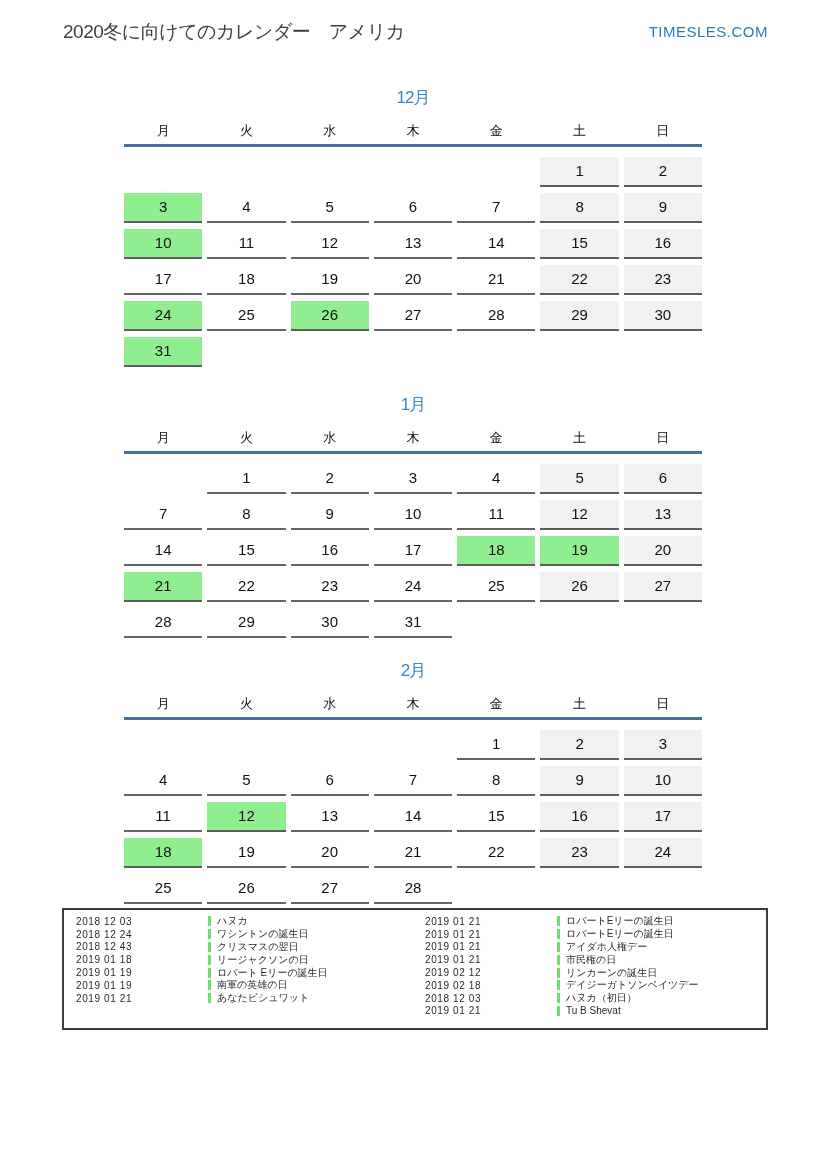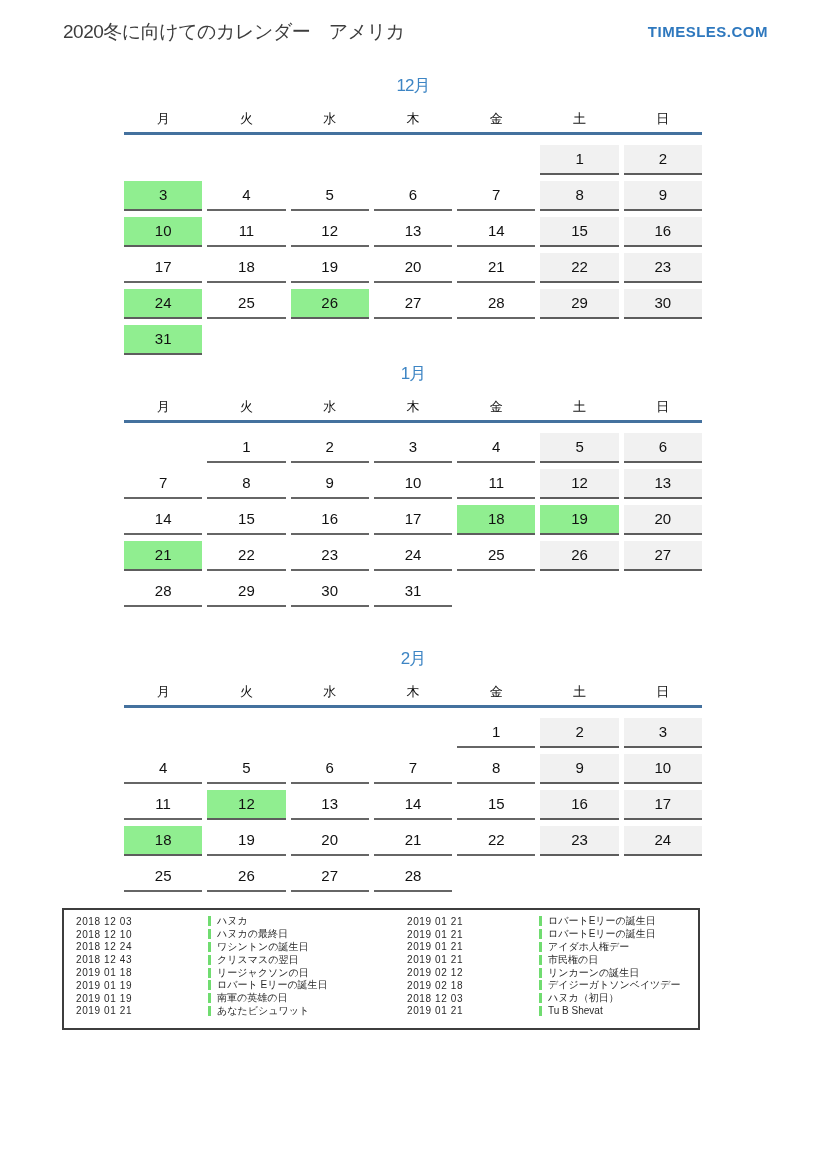--- a/index.html
+++ b/index.html
@@ -16,33 +16,33 @@
   .page { position: absolute; inset: 0; padding-left: 16px; }
 
   
   .header-title {
     position: absolute; left: 63px; top: 19px;
     margin: 0; font-size: 19px; font-weight: 500;
     color: #3d3d3d; letter-spacing: -0.5px;
   }
   .logo {
     position: absolute; top: 23px; right: 59px;
-    font-size: 15px; font-weight: 700;
+    font-size: 15px; font-weight: 400;
     color: var(--logo_blue); text-decoration: none;
     letter-spacing: 0.5px;
   }
 
   
   .month { position: absolute; left: 124px; width: 578px; }
   #month-dec { top: 76px; }
-  #month-jan { top: 364px; }
+  #month-jan { top: 383px; }
   #month-feb { top: 649px; }
 
   .month-title {
-    margin: 0 0 14px 0; text-align: center;
+    margin: 12px 0 14px 0; text-align: center;
     font-size: 17px; line-height: 20px; font-weight: 500;
     color: var(--accent_blue); letter-spacing: -1px;
   }
   .weekday-row {
     display: grid; grid-template-columns: repeat(7, 1fr);
     column-gap: 5px; font-size: 13px; line-height: 18px;
   }
   .weekday { text-align: center; color: #111111; }
   .rule {
     border: none; height: 0;
@@ -58,25 +58,26 @@
     font-size: 15px; color: #111111;
     border-bottom: 2px solid var(--cell_border_gray);
   }
   .cell.empty { border-bottom: none; background: transparent; }
   .cell.weekend { background: var(--weekend_gray); border-bottom-color: #5d5d5d; }
   .cell.holiday { background: var(--holiday_green); border-bottom-color: #5d5d5d; }
 
   
   .legend {
     position: absolute; left: 62px; top: 908px;
-    width: 638px; height: 122px;
+    width: 706px; height: 122px;
     border: 2px solid #3d3d3d;
     padding: 5px 0 0 12px;
     display: grid; grid-template-columns: 331px 1fr;
     align-content: start;
+    gap: 18px;
   }
   .legend-item {
     display: flex; align-items: center;
     height: 12.8px; font-size: 10px; color: #2a2a2a;
   }
   .legend-date { width: 132px; flex: none; letter-spacing: 0.6px; }
   .legend-tick {
     width: 3px; height: 10px; flex: none;
     background: var(--legend_tick_green); margin-right: 6px;
   }
@@ -251,25 +252,20 @@
   </section>
 
   <div class="legend">
     <div class="legend-col">
         <div class="legend-item">
           <span class="legend-date">2018 12 03</span>
           <span class="legend-tick"></span>
           <span class="legend-name">ハヌカ</span>
         </div>
         <div class="legend-item">
-          <span class="legend-date">2018 12 10</span>
-          <span class="legend-tick"></span>
-          <span class="legend-name">ハヌカの最終日</span>
-        </div>
-        <div class="legend-item">
           <span class="legend-date">2018 12 24</span>
           <span class="legend-tick"></span>
           <span class="legend-name">ワシントンの誕生日</span>
         </div>
         <div class="legend-item">
           <span class="legend-date">2018 12 43</span>
           <span class="legend-tick"></span>
           <span class="legend-name">クリスマスの翌日</span>
         </div>
         <div class="legend-item">

